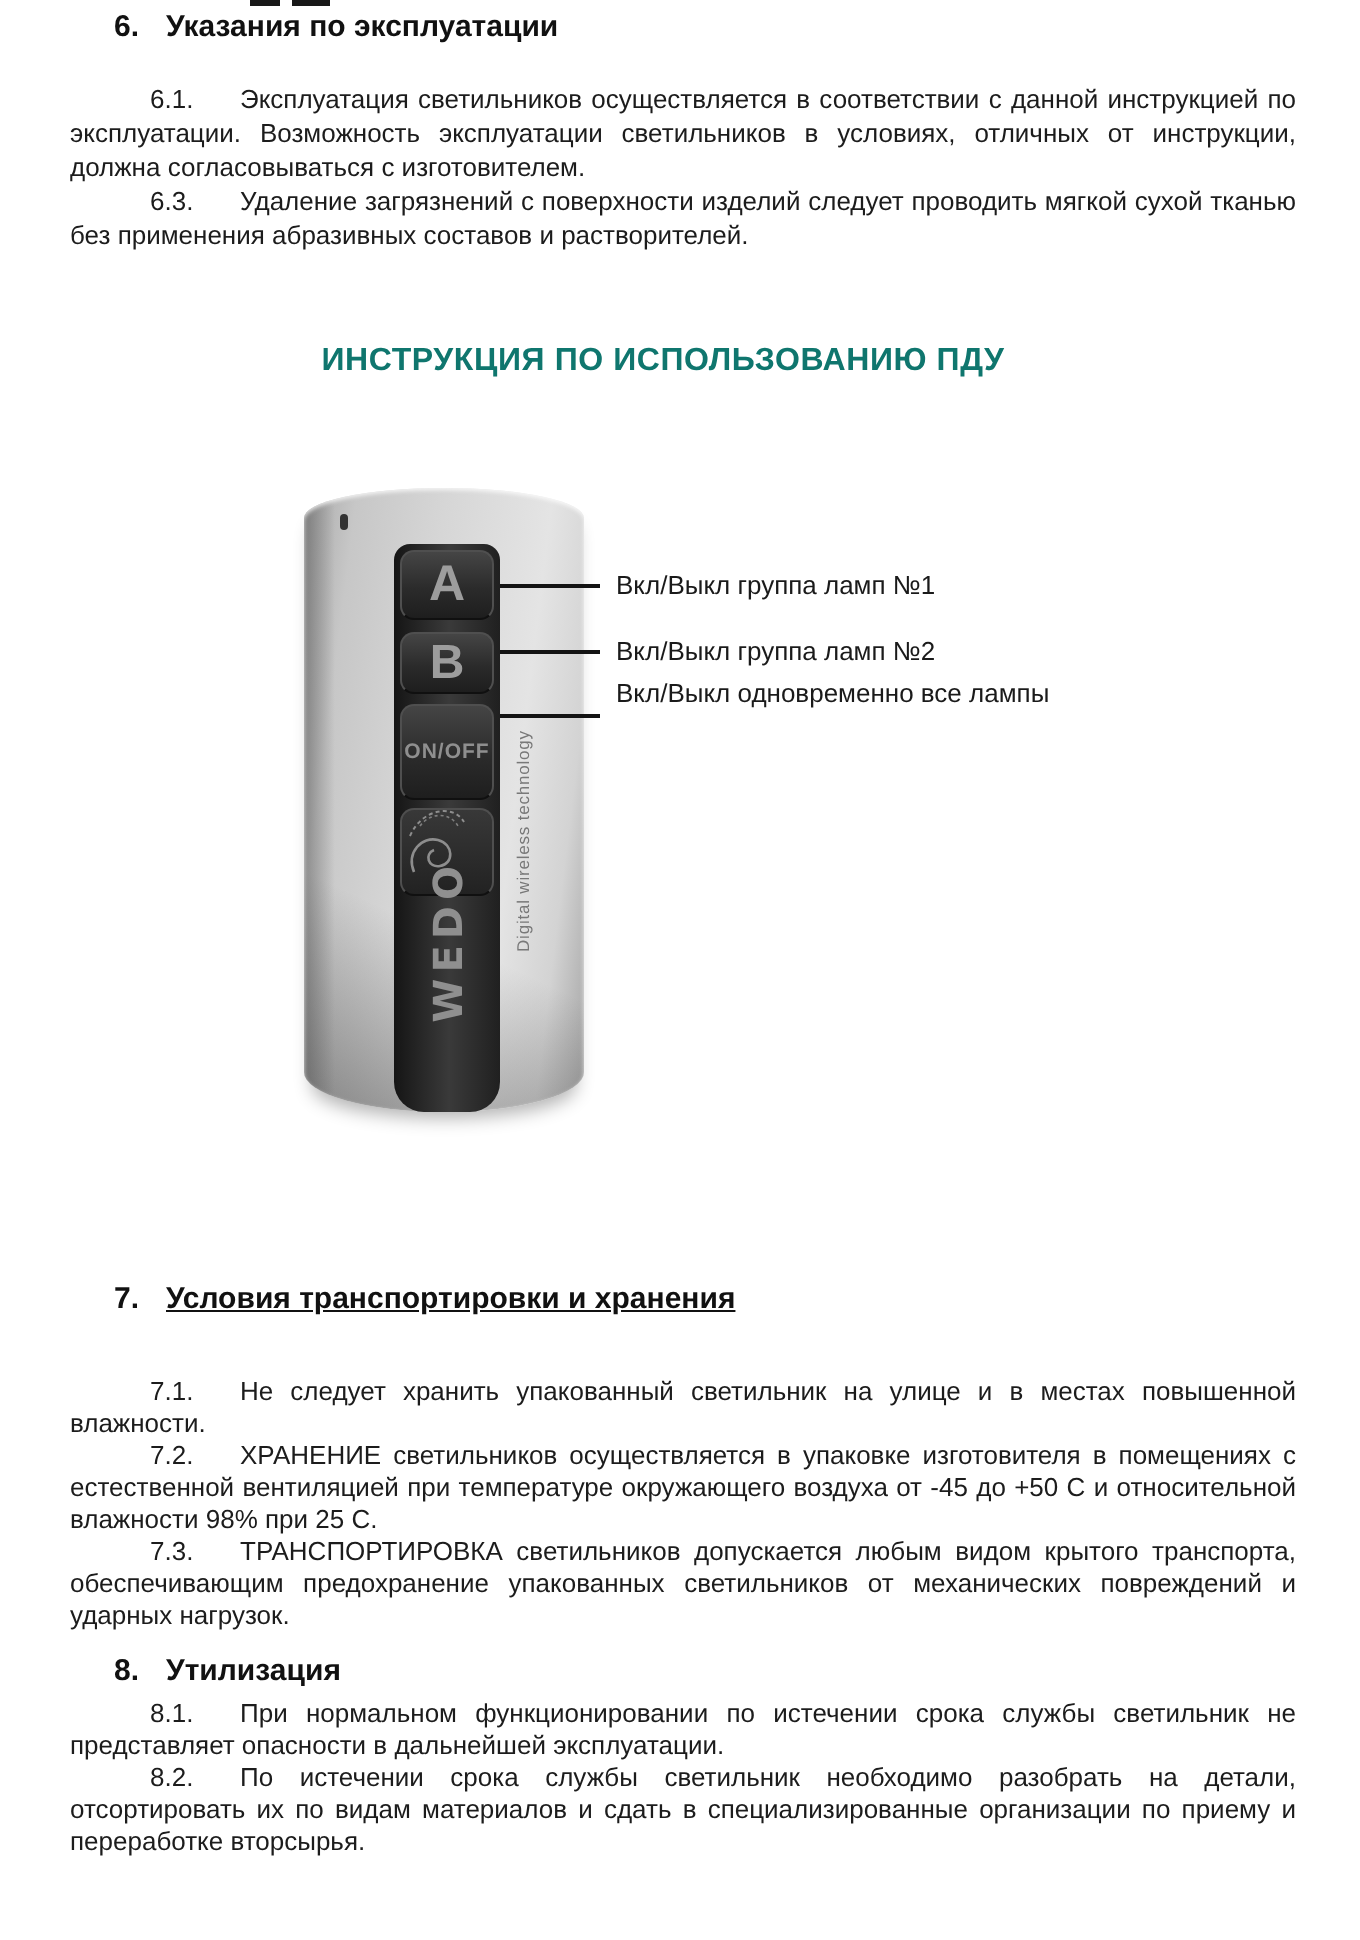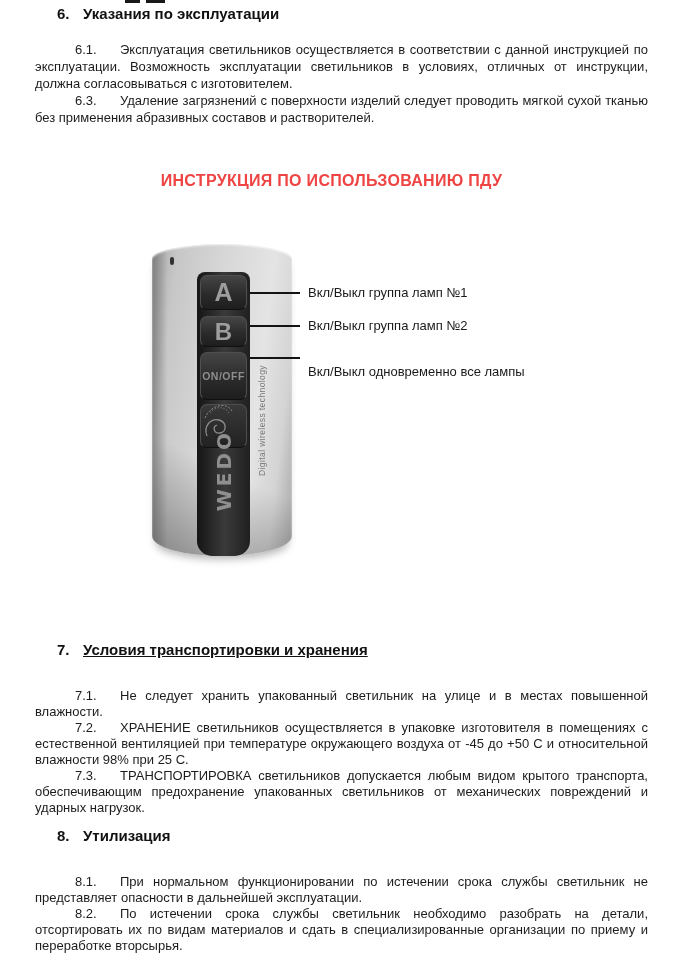--- a/index.html
+++ b/index.html
@@ -27,21 +27,21 @@
   .sec-body { margin-top:17px; }
   .sec-body.tight { margin-top:28px; }
   p.para {
     margin:0; font-size:13px; line-height:17px; text-align:justify;
   }
   .lh16 p.para { line-height:16px; }
   p.para .pnum { display:inline-block; margin-left:40px; width:45px; }
   .fig-title {
     margin:44px 20px 0 0; text-align:center;
     font-size:16px; line-height:21px; font-weight:600;
-    letter-spacing:.3px; color:#ef4444;
+    letter-spacing:.3px; color:#0f766e;
   }
   .figure { position:relative; height:433px; }
 
   
   .remote {
     position:absolute; left:117px; top:53px; width:140px; height:312px;
     background:
       linear-gradient(to right, rgba(80,80,80,.5), rgba(0,0,0,0) 11%),
       linear-gradient(205deg, rgba(0,0,0,0) 68%, rgba(45,45,45,.28) 88%, rgba(45,45,45,.45)),
       linear-gradient(97deg, #a6a6a6 0%, #c7c7c7 15%, #d6d6d6 40%, #e4e4e4 70%, #d3d3d3 86%, #a3a3a3 100%);
@@ -87,25 +87,25 @@
 
   
   .callout-line {
     position:absolute; left:215px; width:50px; height:2px; background:#131313;
   }
   .callout-label {
     position:absolute; left:273px; font-size:13px; line-height:16px; color:#1a1a1a;
     white-space:nowrap;
   }
   .line1 { top:101px; } .line2 { top:134px; } .line3 { top:166px; }
-  .lab1 { top:94px; }  .lab2 { top:127px; } .lab3 { top:173px; }
+  .lab1 { top:94px; }  .lab2 { top:127px; } .lab3 { top:148px; }
 
   .sec7 h2 { margin-top:16px;text-decoration:underline; }
   .sec8 h2 { margin-top:10px; }
-  .sec8 .sec-body { margin-top:28px; }
+  .sec8 .sec-body { margin-top:3px; }
 </style>
 </head>
 <body>
 
 <div class="page">
   <div class="artifact"></div>
 
   <section class="sec6">
     <h2 class="sec6-h">
       <span class="hnum">6.</span><span>Указания по эксплуатации</span>

